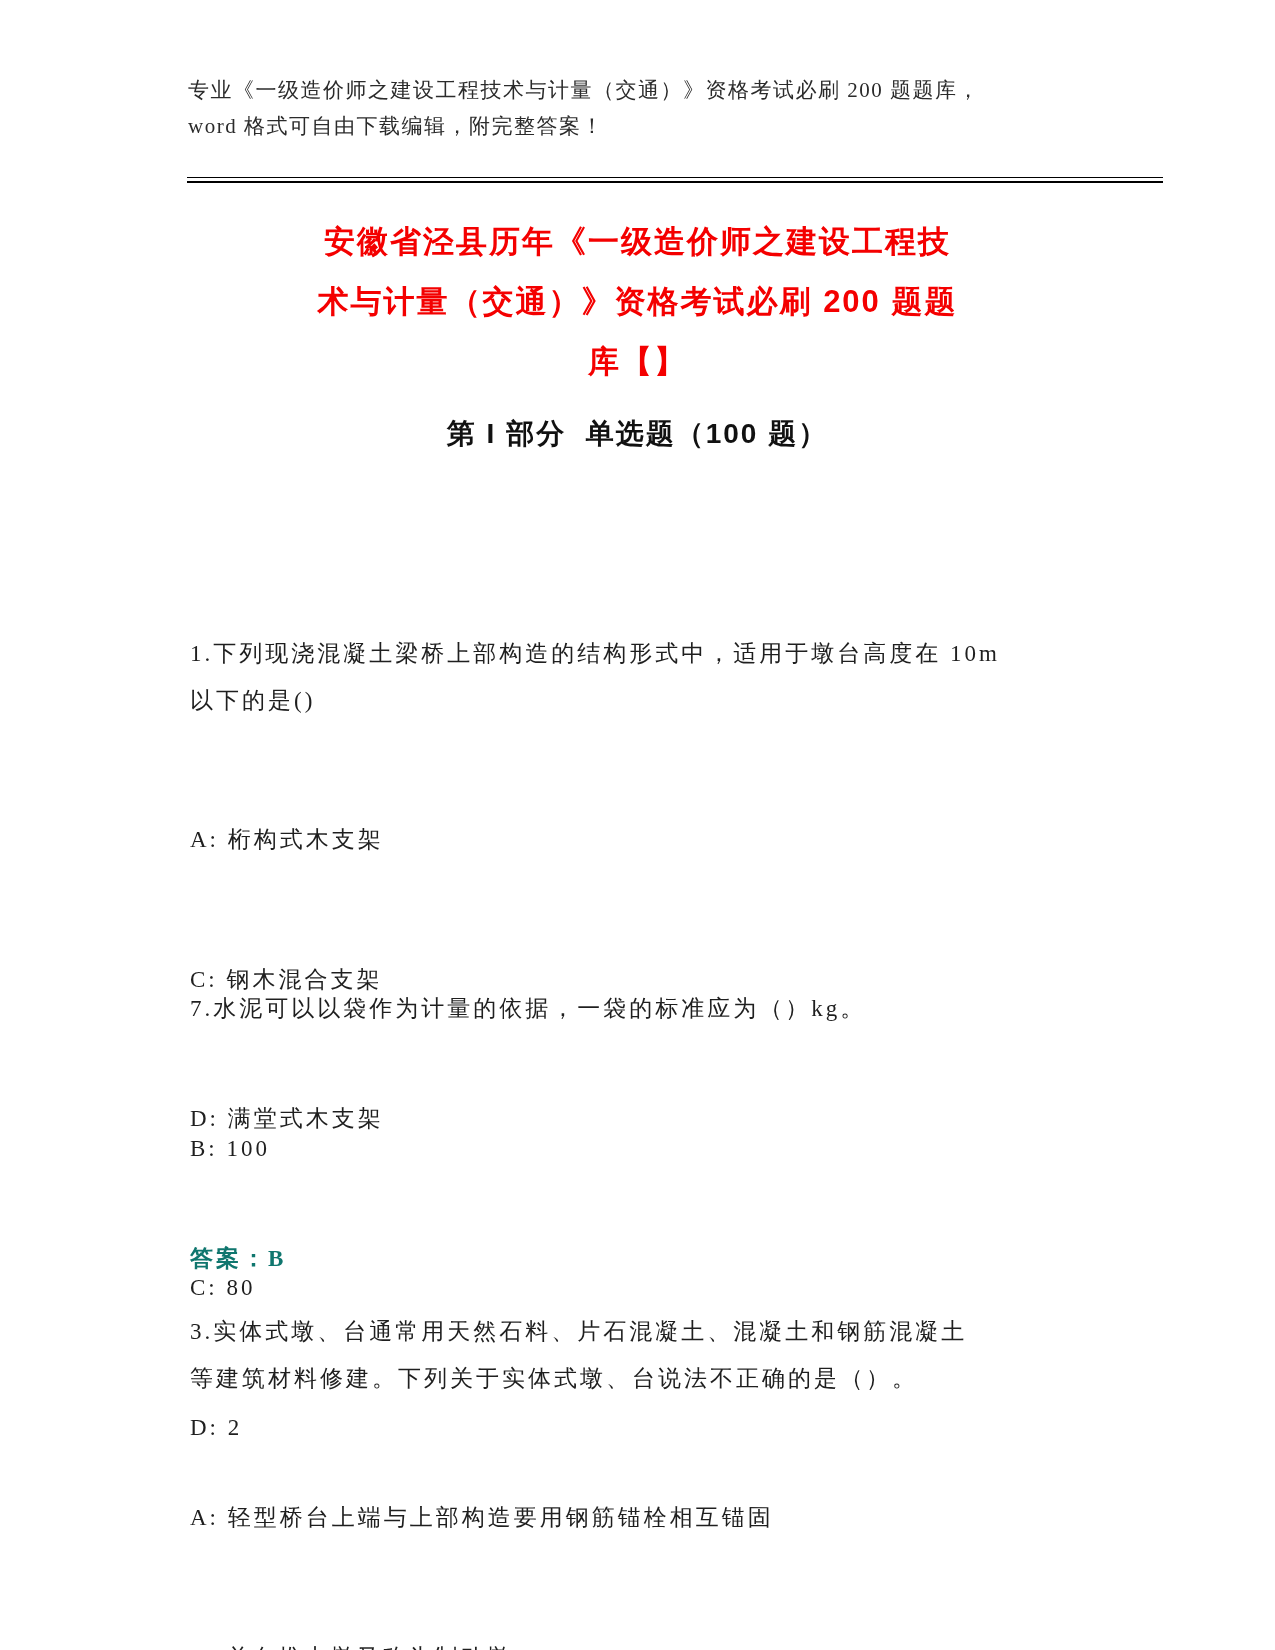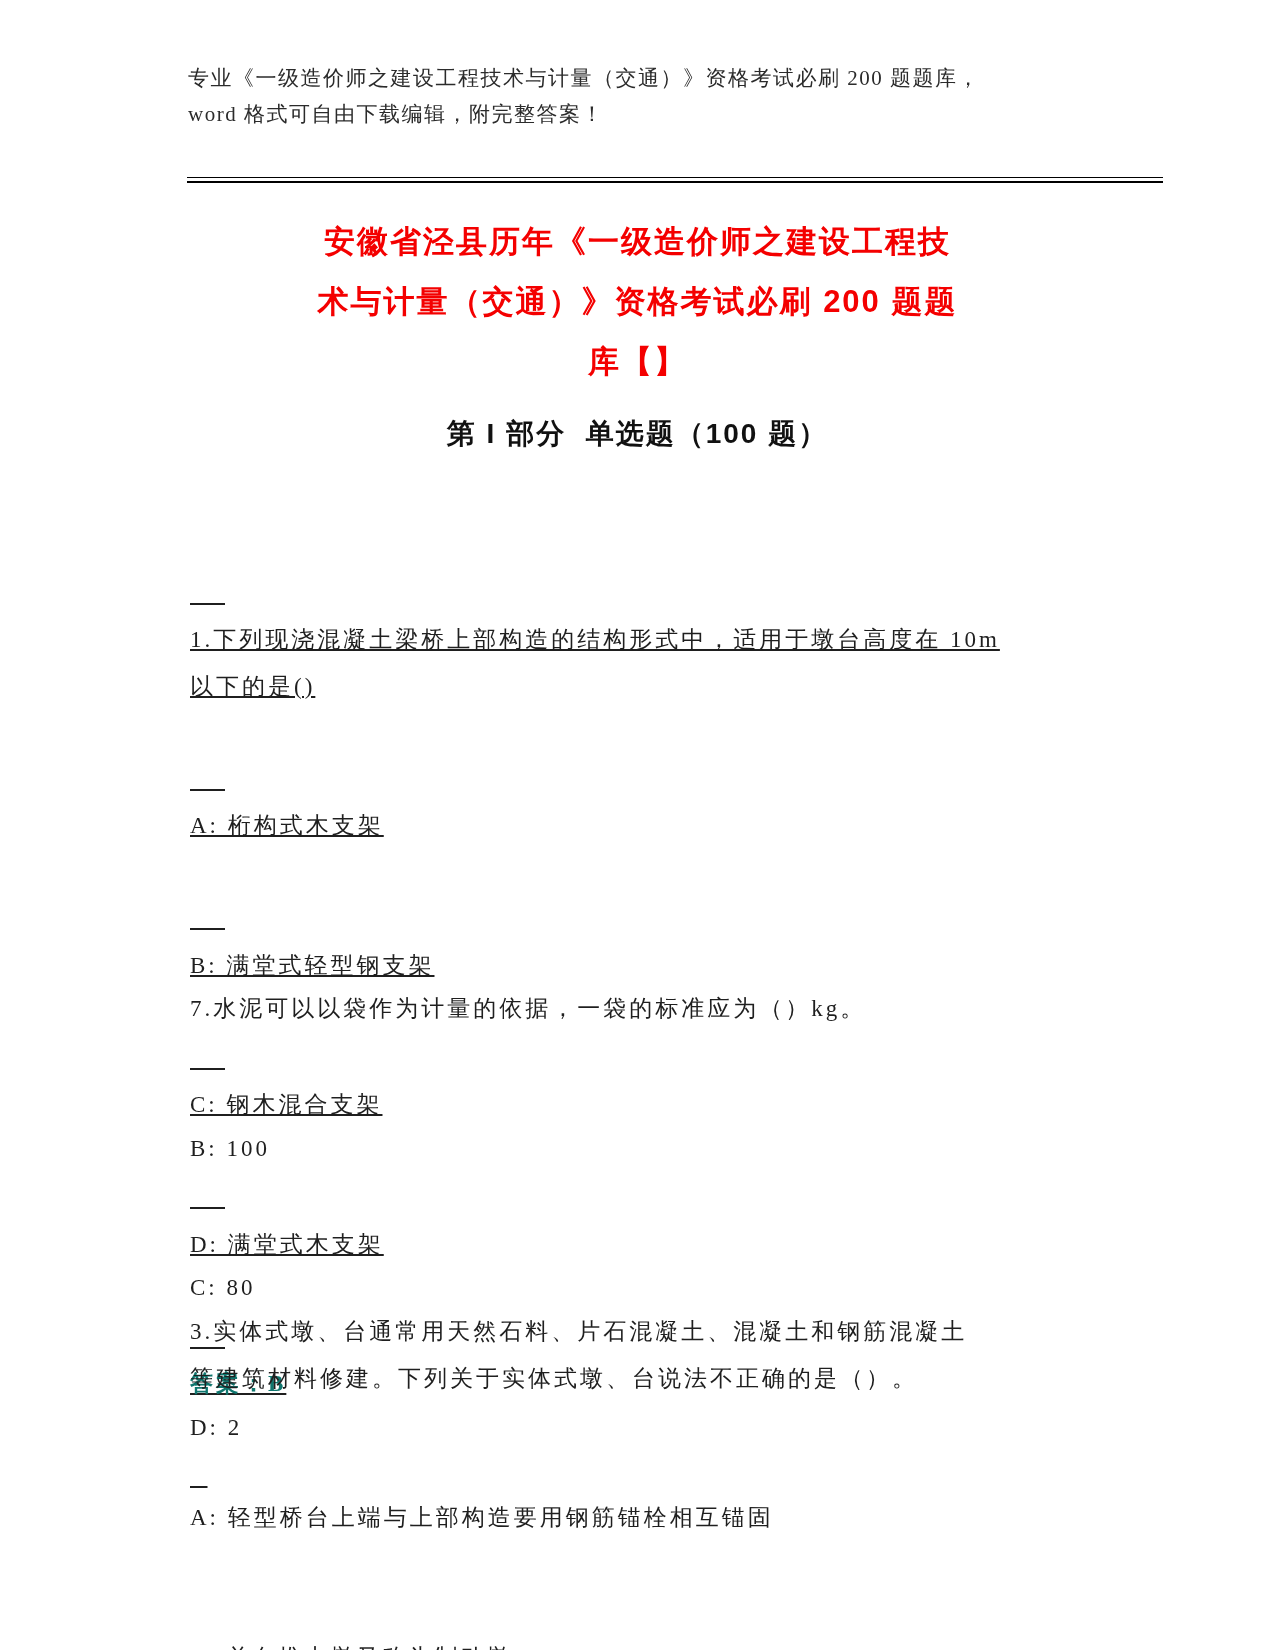--- a/index.html
+++ b/index.html
@@ -12,21 +12,21 @@
     width: 1275px;
     height: 1650px;
     background: #ffffff;
     overflow: hidden;
     font-family: "Liberation Serif", "DejaVu Serif", serif;
     color: #1f1f1f;
   }
   .header-note {
     position: absolute;
     left: 188px;
-    top: 60px;
+    top: 72px;
     width: 950px;
     font-size: 21px;
     line-height: 36px;
     letter-spacing: 1.5px;
     color: #2b2b2b;
     white-space: pre-wrap;
   }
   .header-divider {
     position: absolute;
     left: 187px;
@@ -76,21 +76,21 @@
   }
   .question .stem,
   .question .option,
   .question .answer {
     white-space: pre-wrap;
   }
   .question .answer {
     font-weight: bold;
     color: #0f766e;
   }
-  .q1 { top: 524px; text-decoration: underline; }
+  .q1 { top: 538px; }
   .q2 { top: 893px; }
   .q3 { top: 1216px; }
 </style>
 </head>
 <body>
 
 <div class="page">
 
   <div class="header-note">专业《一级造价师之建设工程技术与计量（交通）》资格考试必刷 200 题题库，
 word 格式可自由下载编辑，附完整答案！</div>
@@ -100,21 +100,20 @@
   <h1 class="doc-title" style="color: rgb(244, 0, 0);">安徽省泾县历年《一级造价师之建设工程技
 术与计量（交通）》资格考试必刷 200 题题
 库【】</h1>
 
   <h2 class="section-heading">第 I 部分  单选题（100 题）</h2>
 
   <section class="question q1">
     <div class="stem">1.下列现浇混凝土梁桥上部构造的结构形式中，适用于墩台高度在 10m
 以下的是()</div>
     <div class="option">A: 桁构式木支架</div>
-    <div class="option">B: 满堂式轻型钢支架</div>
     <div class="option">C: 钢木混合支架</div>
     <div class="option">D: 满堂式木支架</div>
     <div class="answer">答案：B</div>
   </section>
 
   <section class="question q2">
     <div class="stem">7.水泥可以以袋作为计量的依据，一袋的标准应为（）kg。</div>
     <div class="option">B: 100</div>
     <div class="option">C: 80</div>
     <div class="option">D: 2</div>

